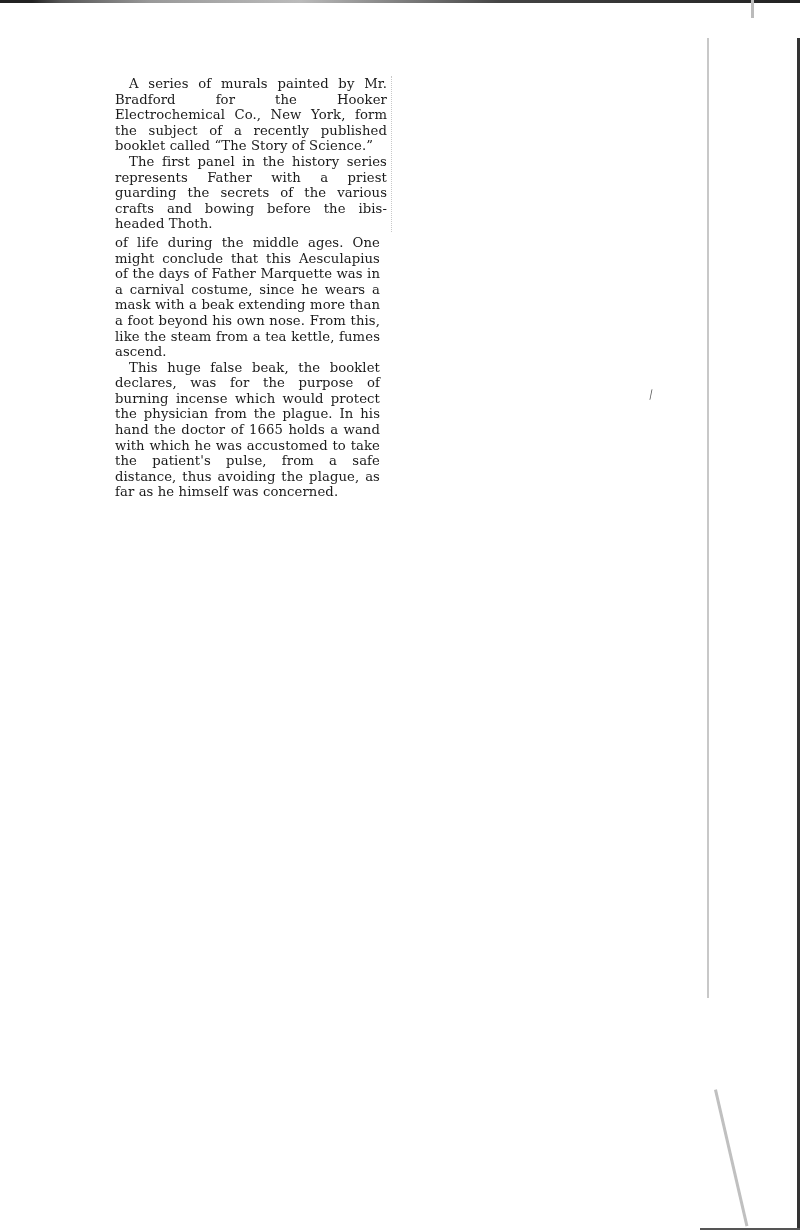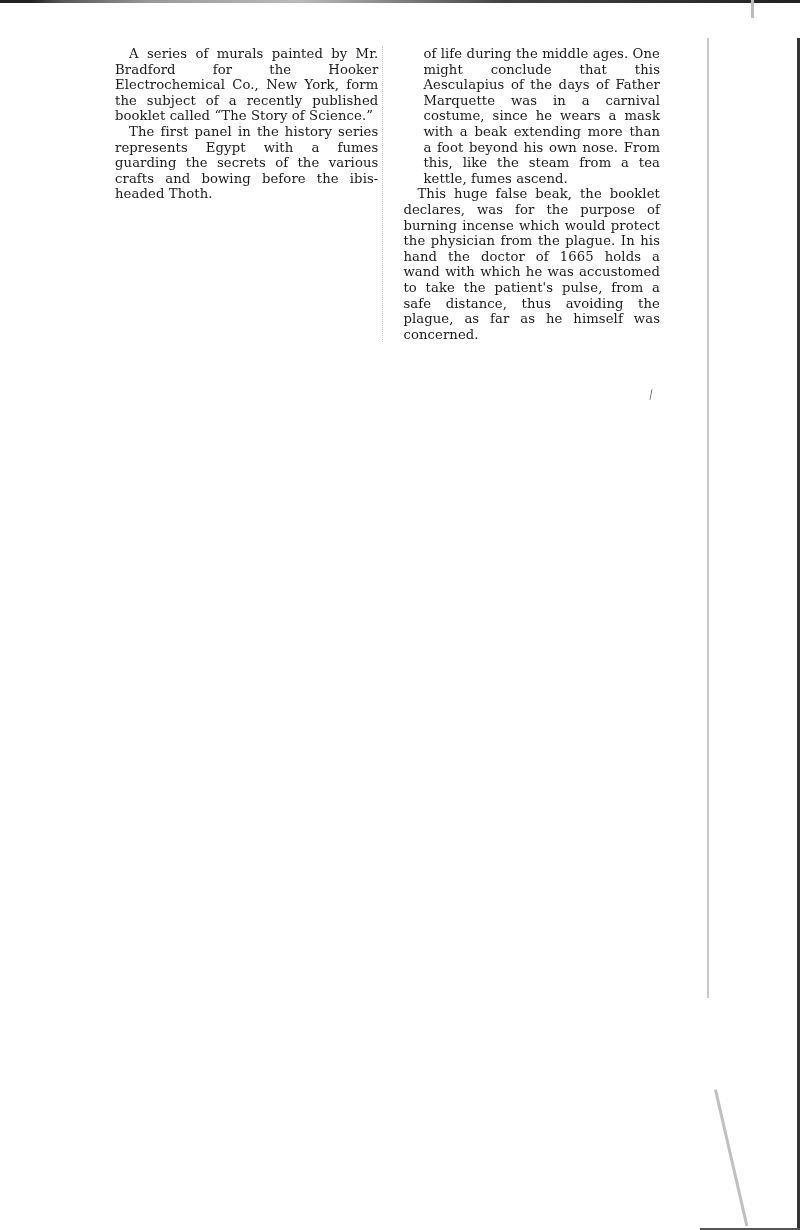--- a/index.html
+++ b/index.html
@@ -49,24 +49,25 @@
     }
     .bottom-edge {
       position: absolute;
       left: 700px; bottom: 0;
       width: 100px; height: 2px;
       background: #555;
     }
     .article {
       position: absolute;
       left: 115px;
-      top: 46px;
+      top: 76px;
       width: 545px;
       display: flex;
-      gap: 20px;
+      gap: 3px;
+      flex-direction: column;
     }
     .column {
       width: 272px;
       font-size: 13.2px;
       line-height: 15.6px;
       text-align: justify;
       letter-spacing: 0.1px;
     }
     .column.left {
       width: 272px;
@@ -76,21 +77,20 @@
     .column.right {
       width: 265px;
     }
     .column p {
       margin: 0;
       text-indent: 14px;
       hyphens: manual;
     }
     .column p.cont {
       text-indent: 0;
-      margin-left: 20px;
     }
     .mark {
       position: absolute;
       left: 650px;
       top: 388px;
       font-size: 12px;
       color: #555;
       transform: rotate(-20deg);
     }
   </style>
@@ -100,21 +100,21 @@
 <div class="top-edge"></div>
 <div class="scan-line-top"></div>
 <div class="right-edge"></div>
 <div class="scan-line-right"></div>
 <div class="scan-line-diag"></div>
 <div class="bottom-edge"></div>
 
 <div class="article">
   <div class="column left">
     <p>A series of murals painted by Mr. Bradford for the Hooker Electrochemical Co., New York, form the subject of a recently published booklet called “The Story of Science.”</p>
-    <p>The first panel in the history series represents Egypt with a fumes guarding the secrets of the various crafts and bowing before the ibis-headed Thoth.</p>
+    <p>The first panel in the history series represents Father with a priest guarding the secrets of the various crafts and bowing before the ibis-headed Thoth.</p>
   </div>
   <div class="column right">
     <p class="cont">of life during the middle ages. One might conclude that this Aesculapius of the days of Father Marquette was in a carnival costume, since he wears a mask with a beak extending more than a foot beyond his own nose. From this, like the steam from a tea kettle, fumes ascend.</p>
     <p>This huge false beak, the booklet declares, was for the purpose of burning incense which would protect the physician from the plague. In his hand the doctor of 1665 holds a wand with which he was accustomed to take the patient's pulse, from a safe distance, thus avoiding the plague, as far as he himself was concerned.</p>
   </div>
 </div>
 
 <span class="mark">⁄</span>
 
 </body></html>

